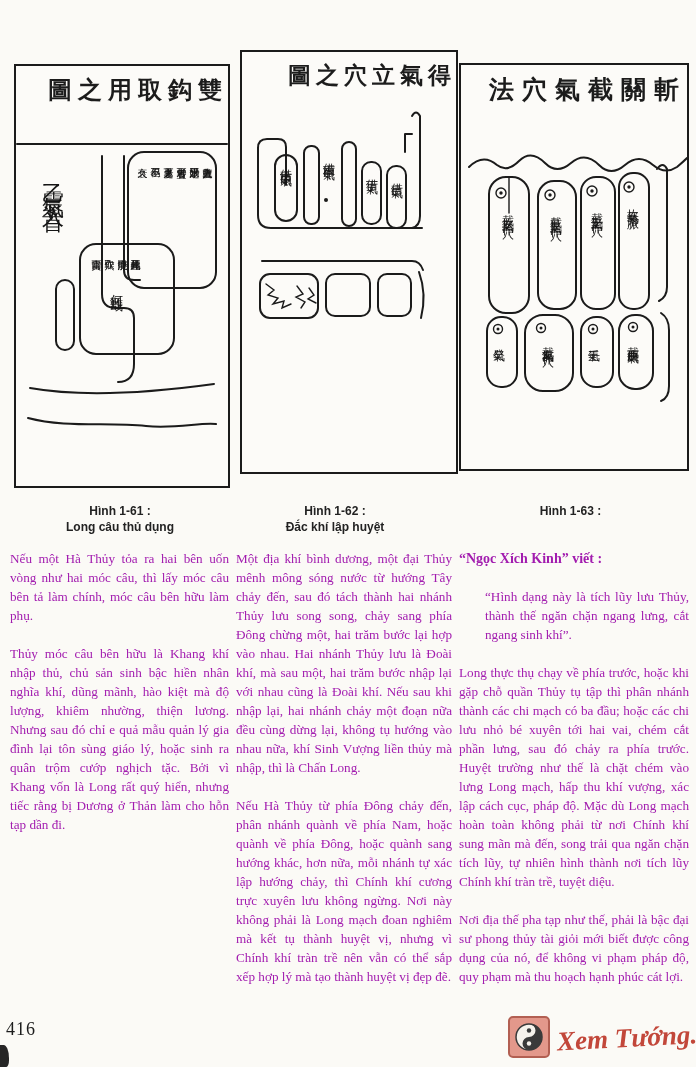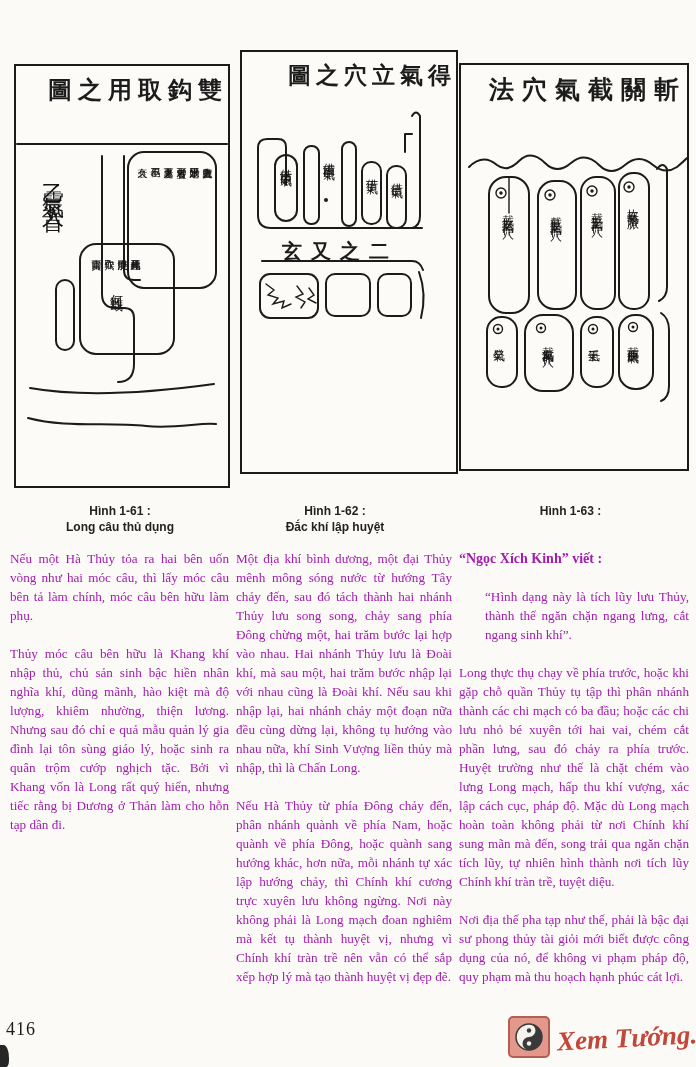--- a/index.html
+++ b/index.html
@@ -116,21 +116,20 @@
       <path class="ink-thin" d="M24,232 l8,6 -6,5 10,3 -5,6 11,-3 -2,7 9,-4 m6,-18 l6,8 -7,3 9,5 -4,6 m8,-20 l5,7 -6,4 8,4"></path>
       <rect class="ink" x="84" y="222" width="44" height="42" rx="9"></rect>
       <rect class="ink" x="136" y="222" width="33" height="42" rx="9"></rect>
       <path class="ink" d="M177,220 q8,22 2,46"></path>
     </svg>
     <div class="fig-title" style="font-size:23px;letter-spacing:5px;">圖之穴立氣得</div>
     <div class="vtext" style="left:38px;top:108px;font-size:12px;letter-spacing:2px;">借己丙氣</div>
     <div class="vtext" style="left:81px;top:102px;font-size:12px;letter-spacing:2px;">借丙午氣</div>
     <div class="vtext" style="left:124px;top:118px;font-size:12px;letter-spacing:2px;">借丁氣</div>
     <div class="vtext" style="left:149px;top:122px;font-size:12px;letter-spacing:2px;">借己氣</div>
-    <div class="band-text" style="left:40px;top:186px;">玄又之二</div>
   </div>
 
   <div class="figure" style="left:459px;top:63px;width:226px;height:404px;">
     <svg width="226" height="404" viewBox="0 0 226 404">
       <path class="ink" d="M8,102 q14,-14 28,-2 q10,8 22,-4 q12,-12 26,2 q12,12 26,0 q14,-12 28,2 q12,12 26,0 q14,-12 28,0 q12,10 24,2 q6,-5 10,-9"></path>
       <rect class="ink" x="28" y="112" width="40" height="136" rx="17"></rect>
       <path class="ink-thin" d="M48,112 v36"></path>
       <rect class="ink" x="77" y="116" width="38" height="128" rx="16"></rect>
       <rect class="ink" x="120" y="112" width="34" height="132" rx="15"></rect>
       <rect class="ink" x="158" y="108" width="30" height="136" rx="14"></rect>

